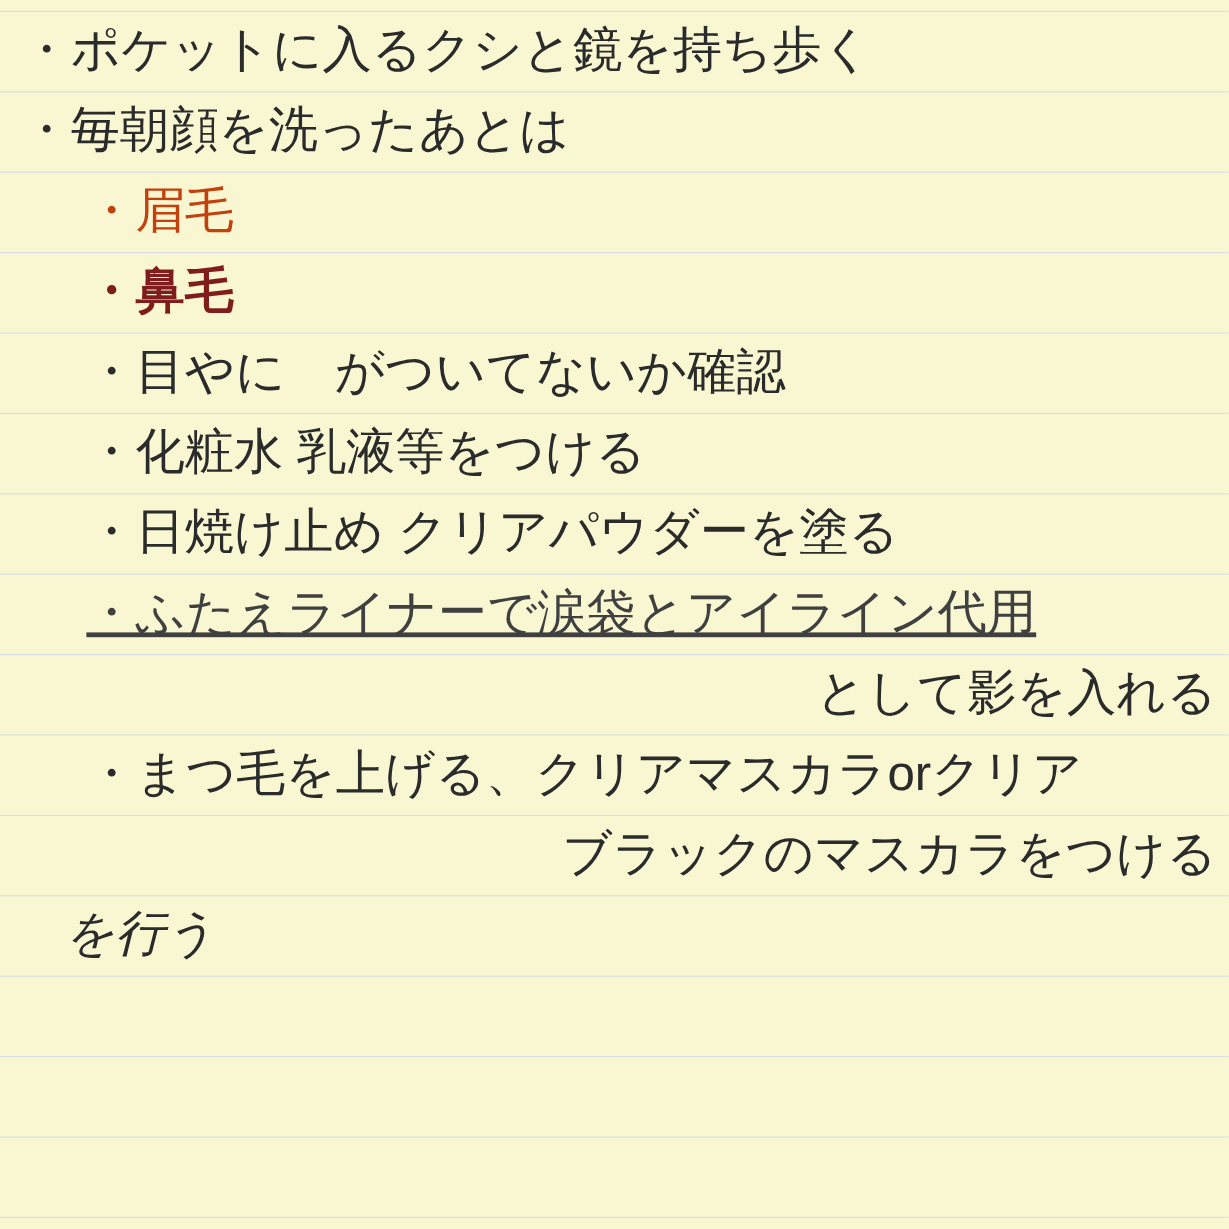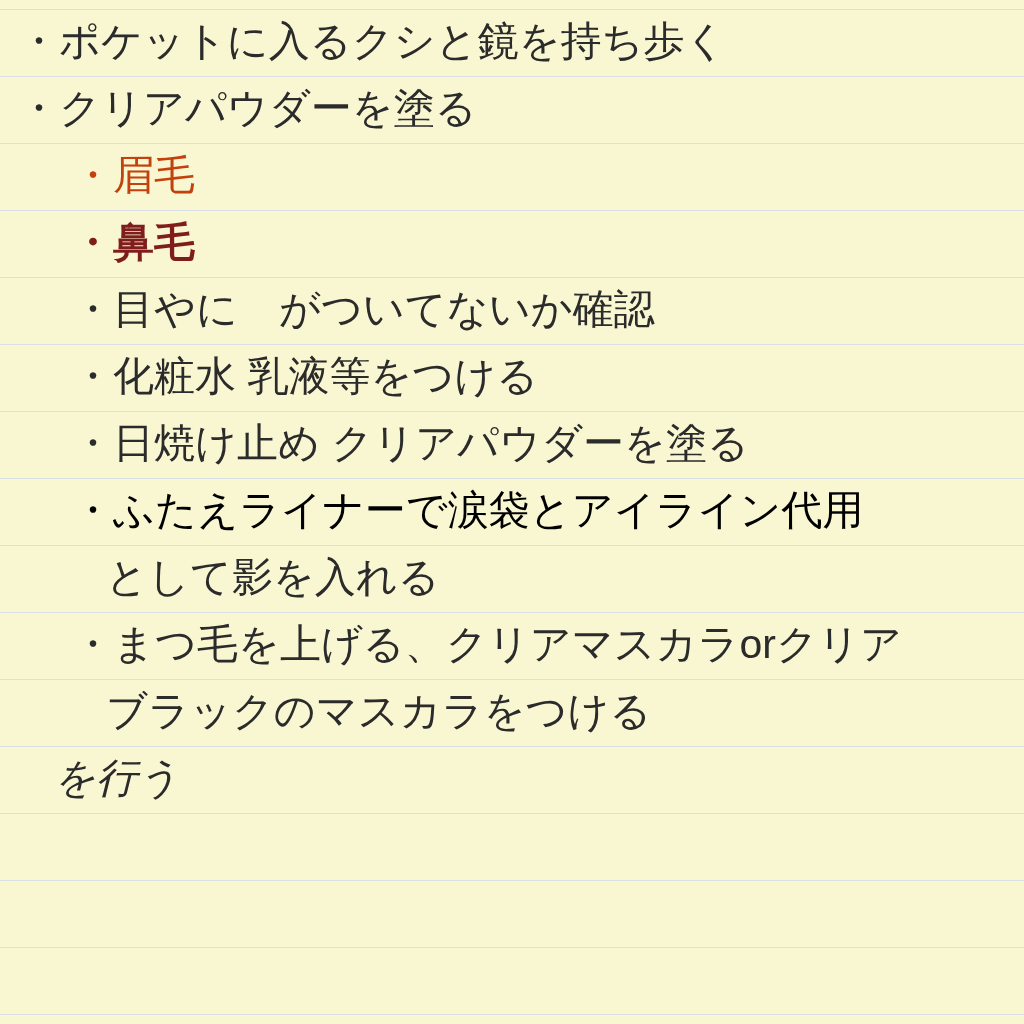--- a/index.html
+++ b/index.html
@@ -44,21 +44,21 @@
   .line {
     color: #2b2b2b;
     font-size: 41px;
     line-height: 67px;
     white-space: pre;
     letter-spacing: 0px;
   }
   .lvl1 { padding-left: 8px; }
   .lvl2 { padding-left: 62px; }
   .cont1 { padding-left: 44px; }
-  .cont2 { padding-left: 96px; }
+  .cont2 { padding-left: 96px; text-align: right; }
 </style>
 </head>
 <body>
 
 <div id="page">
   <div id="rules">
       <div class="rule" style="top: 9px; background: rgb(217, 223, 228);"></div>
       <div class="rule" style="top: 76px; background: rgb(217, 223, 228);"></div>
       <div class="rule" style="top: 143px; background: rgb(217, 223, 228);"></div>
       <div class="rule" style="top: 210px; background: rgb(217, 223, 228);"></div>
@@ -70,25 +70,25 @@
       <div class="rule" style="top: 612px; background: rgb(217, 223, 228);"></div>
       <div class="rule" style="top: 679px; background: rgb(217, 223, 228);"></div>
       <div class="rule" style="top: 746px; background: rgb(217, 223, 228);"></div>
       <div class="rule" style="top: 813px; background: rgb(217, 223, 228);"></div>
       <div class="rule" style="top: 880px; background: rgb(217, 223, 228);"></div>
       <div class="rule" style="top: 947px; background: rgb(217, 223, 228);"></div>
       <div class="rule" style="top: 1014px; background: rgb(217, 223, 228);"></div>
     </div>
   <div id="note">
       <div class="line lvl1" style="color: rgb(43, 43, 43);">・ポケットに入るクシと鏡を持ち歩く</div>
-      <div class="line lvl1" style="color: rgb(43, 43, 43);">・クリアパウダーを塗る</div>
+      <div class="line lvl1" style="color: rgb(43, 43, 43);">・毎朝顔を洗ったあとは</div>
       <div class="line lvl2" style="color: #c2410c;">・眉毛</div>
       <div class="line lvl2" style="color: #7f1d1d; font-weight: bold;">・鼻毛</div>
       <div class="line lvl2" style="color: rgb(43, 43, 43);">・目やに　がついてないか確認</div>
       <div class="line lvl2" style="color: rgb(43, 43, 43);">・化粧水 乳液等をつける</div>
       <div class="line lvl2" style="color: rgb(43, 43, 43);">・日焼け止め クリアパウダーを塗る</div>
-      <div class="line lvl2" style="color: #000000;">・ふたえライナーで涙袋とアイライン代用</div>
+      <div class="line lvl2" style="color: #404040; text-decoration: underline;">・ふたえライナーで涙袋とアイライン代用</div>
       <div class="line cont2" style="color: rgb(43, 43, 43);">として影を入れる</div>
       <div class="line lvl2" style="color: rgb(43, 43, 43);">・まつ毛を上げる、クリアマスカラorクリア</div>
       <div class="line cont2" style="color: rgb(43, 43, 43);">ブラックのマスカラをつける</div>
       <div class="line cont1" style="color: rgb(43, 43, 43); font-style: italic;">を行う</div>
     </div>
 </div>
 
 </body></html>

